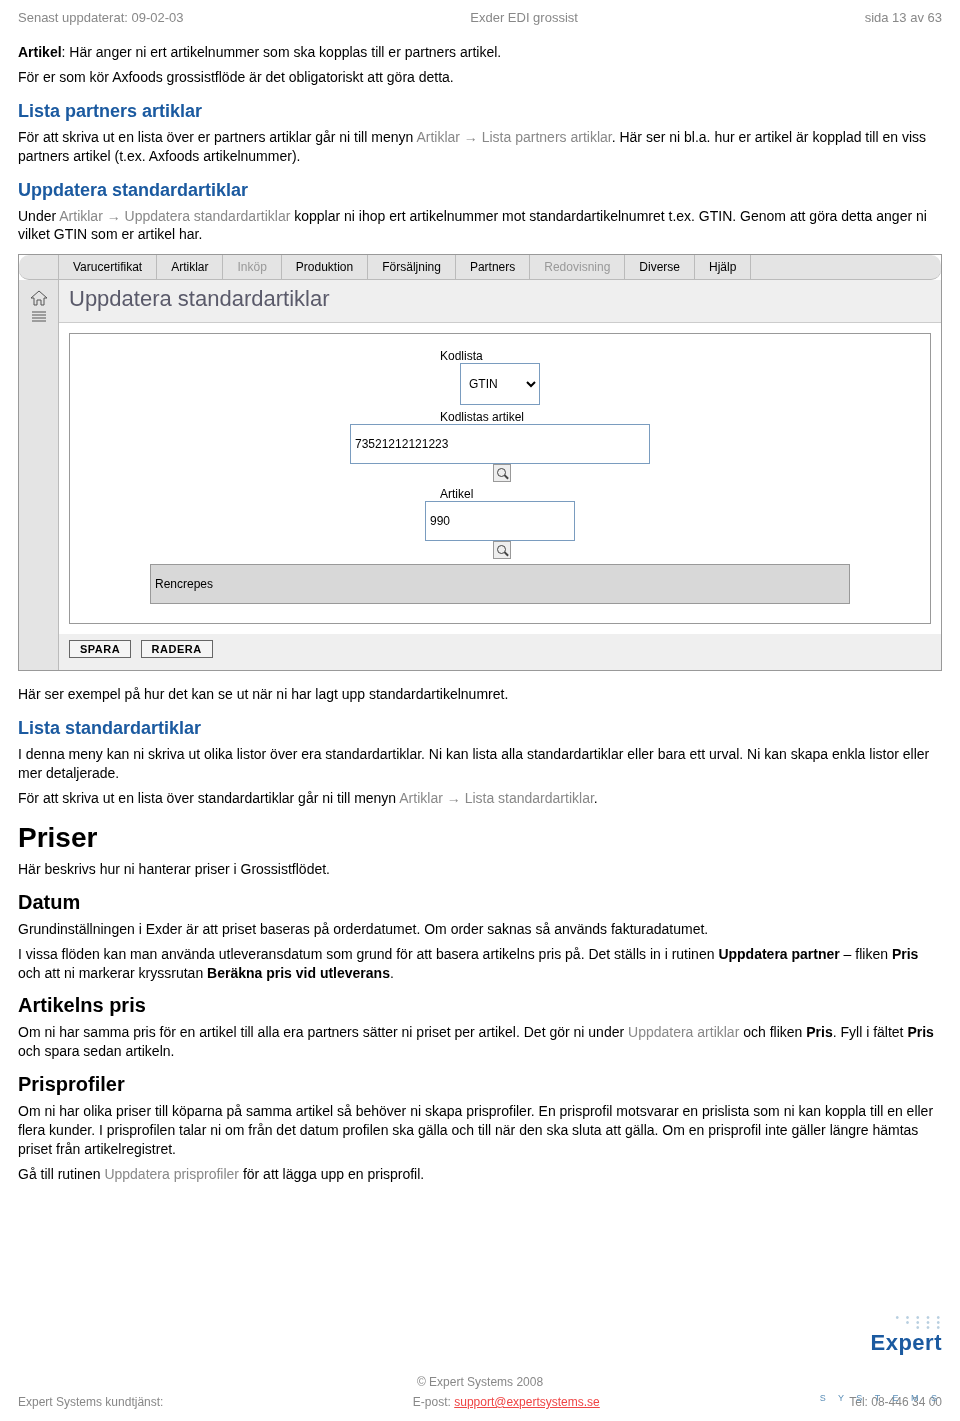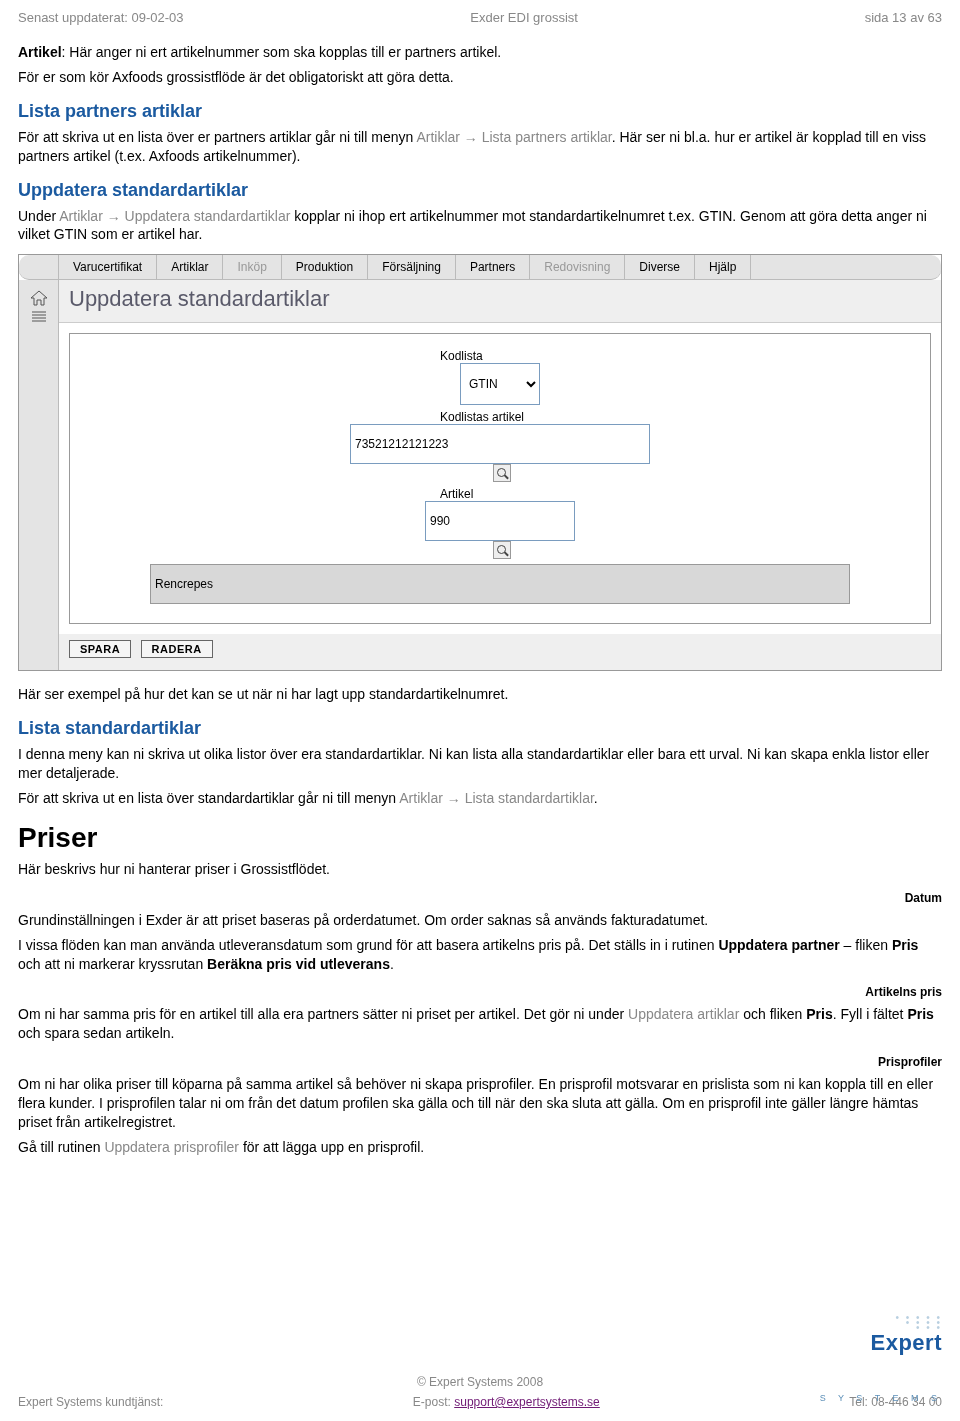--- a/index.html
+++ b/index.html
@@ -18,21 +18,21 @@
     display: flex;
     justify-content: space-between;
     font-size: 13px;
     color: #888;
     margin-bottom: 18px;
   }
   p { margin: 6px 0; line-height: 1.35; }
   .bold { font-weight: bold; }
   h2.blue { color: #1b5aa0; font-size: 18px; font-weight: bold; margin: 14px 0 6px 0; }
   h1.big { font-size: 28px; font-weight: bold; margin: 14px 0 4px 0; }
-  h3.black { font-size: 12px; font-weight: bold; margin: 12px 0 4px 0; text-align: right; }
+  h3.black { font-size: 20px; font-weight: bold; margin: 12px 0 4px 0; }
   .grey { color: #888; }
   .arrow { font-family: Arial; }
 
   
   .app-panel {
     border: 1px solid #999;
     margin: 10px 0 14px 0;
     background: #fff;
     font-size: 12px;
   }
@@ -146,21 +146,21 @@
     right: 18px;
     font-size: 12px;
     color: #888;
   }
   .footer .copy { text-align: center; margin-bottom: 6px; }
   .footer .row3 {
     display: flex;
     justify-content: space-between;
     align-items: flex-end;
   }
-  .footer a { color: #701a75; }
+  .footer a { color: #ef4444; }
   .logo {
     position: absolute;
     right: 0;
     bottom: 6px;
     text-align: right;
   }
   .logo .dots { line-height: 0.5; letter-spacing: 2px; color: #b8cfe0; font-size: 10px; }
   .logo .name { color: #1b5aa0; font-weight: bold; font-size: 22px; letter-spacing: 0.5px; }
   .logo .sys { color: #5c8fb8; font-size: 9px; letter-spacing: 5px; margin-top: 37px; }
 </style>

